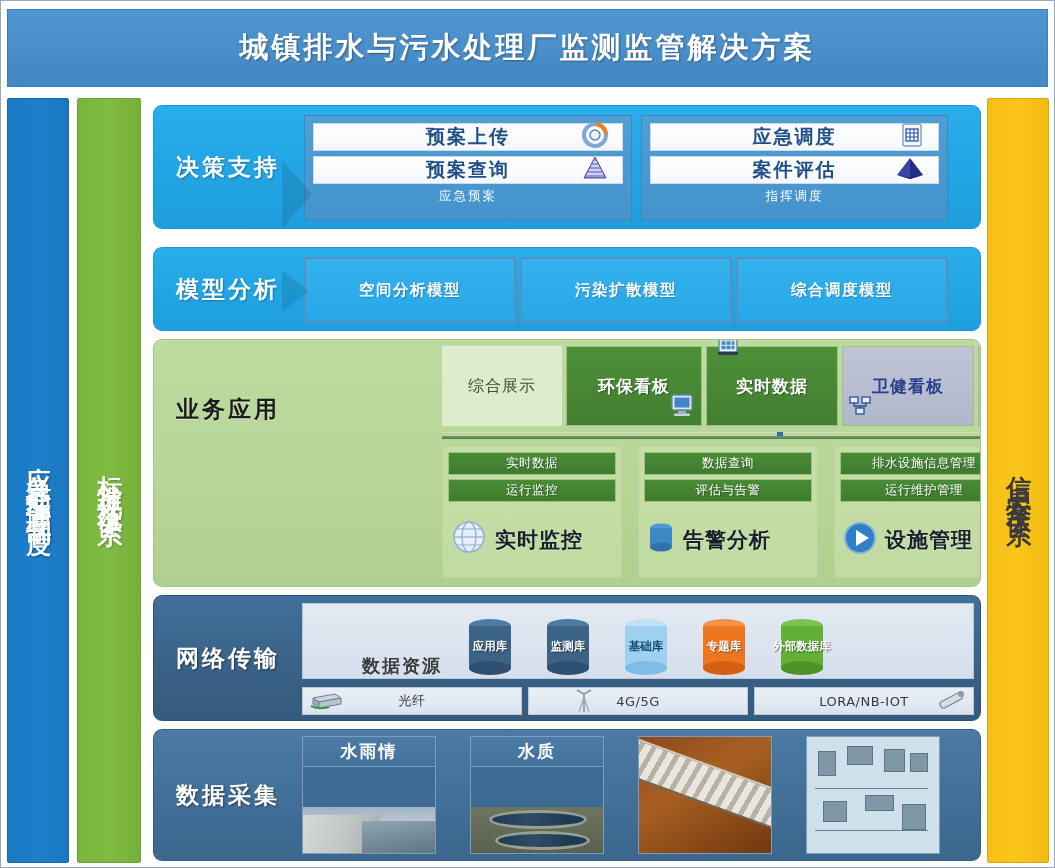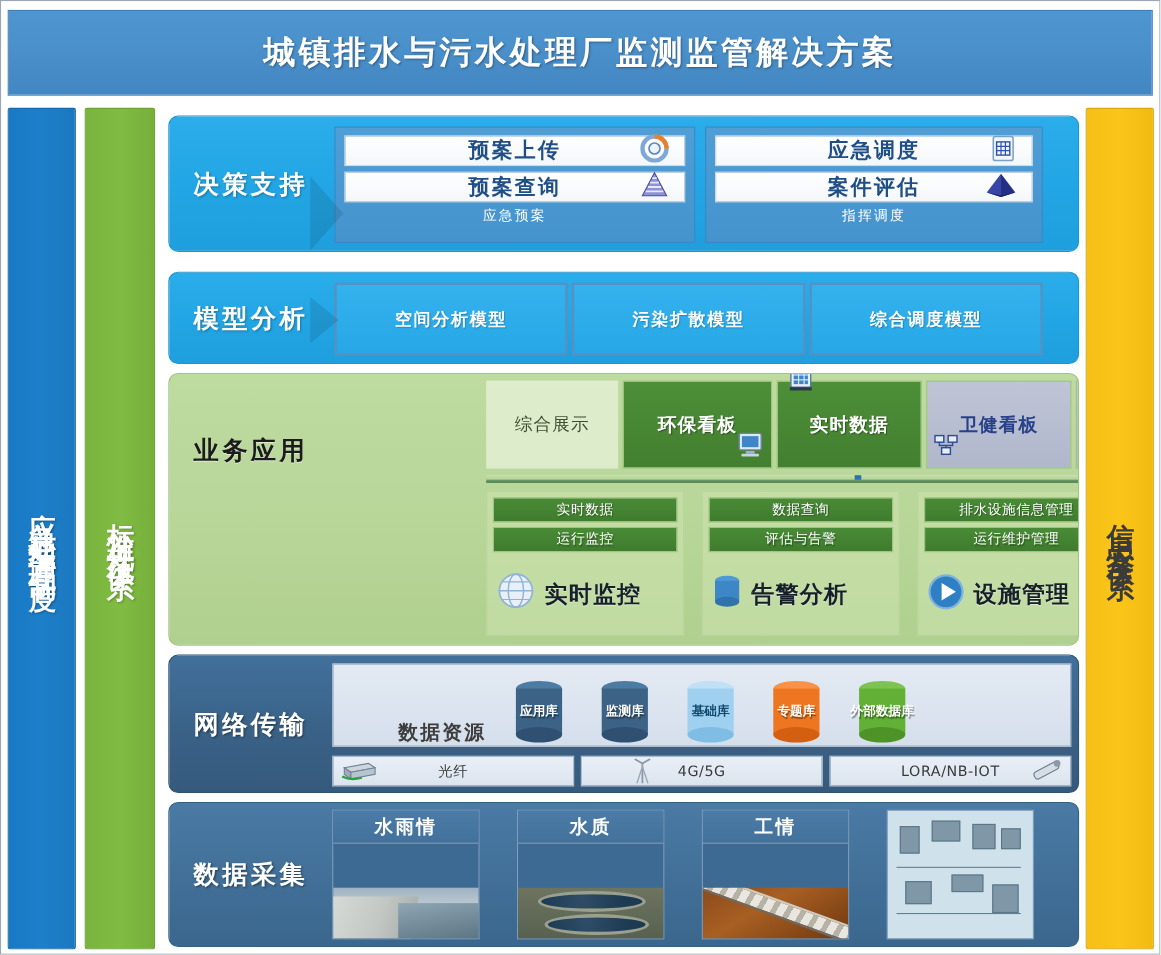--- a/index.html
+++ b/index.html
@@ -621,21 +621,20 @@
 
       <div class="collect-card" style="left:168px;">
         <div class="collect-head">水质</div>
         <div class="collect-photo ph-plant">
           <div class="circ" style="left:14%;top:6%;width:74%;height:42%;"></div>
           <div class="circ" style="left:18%;top:52%;width:72%;height:42%;"></div>
         </div>
       </div>
 
       <div class="collect-card" style="left:336px;">
-        <div class="collect-head">工情</div>
         <div class="collect-photo ph-pipe">
           <div class="tube"></div>
         </div>
       </div>
 
       <div class="collect-card" style="left:504px;">
         <div class="collect-photo ph-scada">
           <div class="blk" style="left:8%;top:12%;width:14%;height:22%;"></div>
           <div class="blk" style="left:30%;top:8%;width:20%;height:16%;"></div>
           <div class="blk" style="left:58%;top:10%;width:16%;height:20%;"></div>

